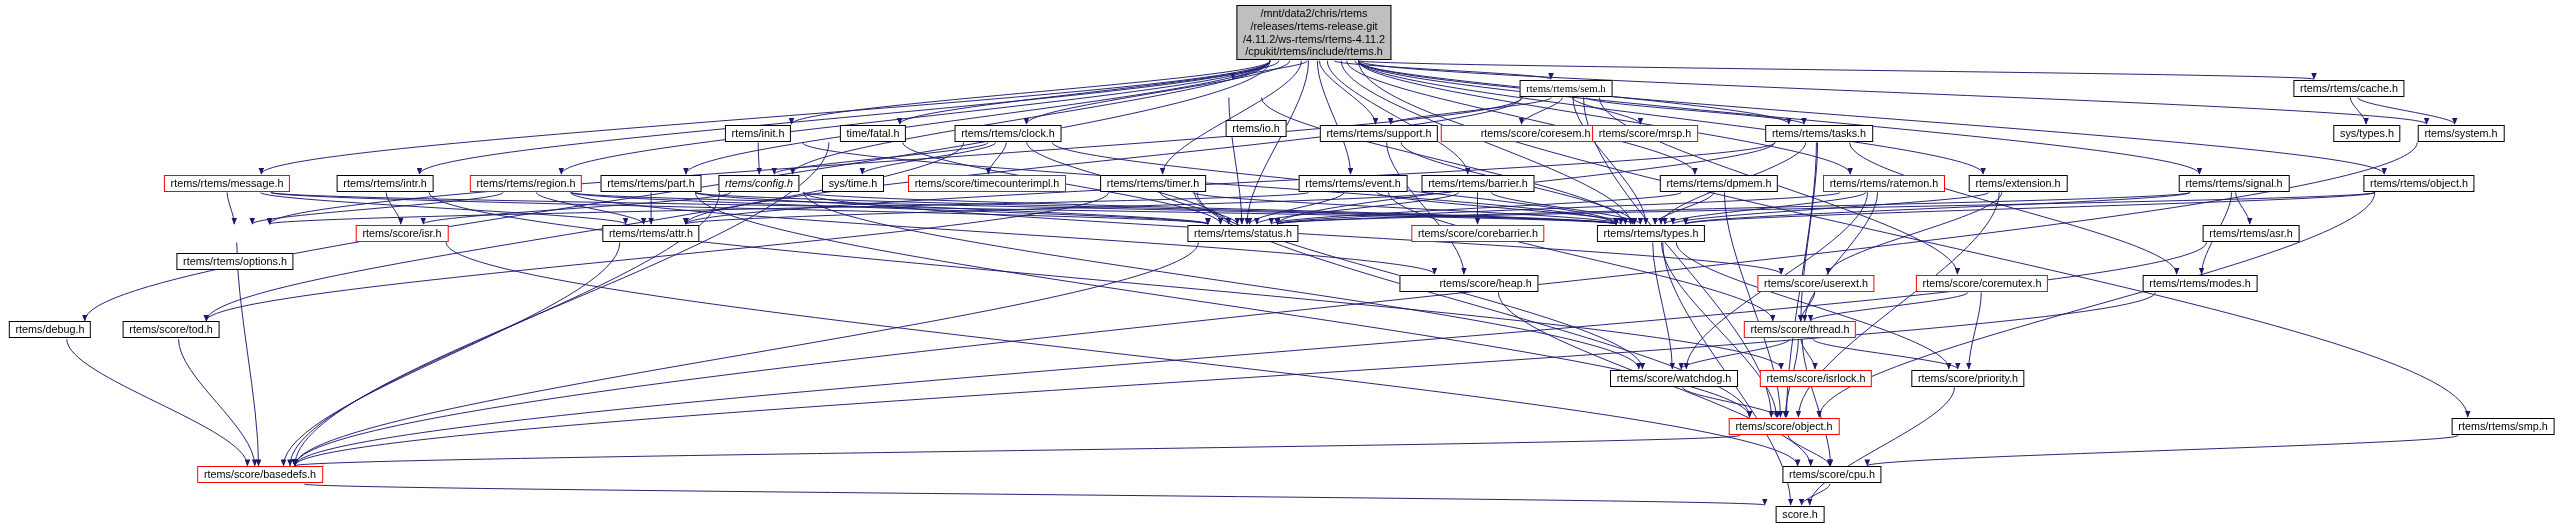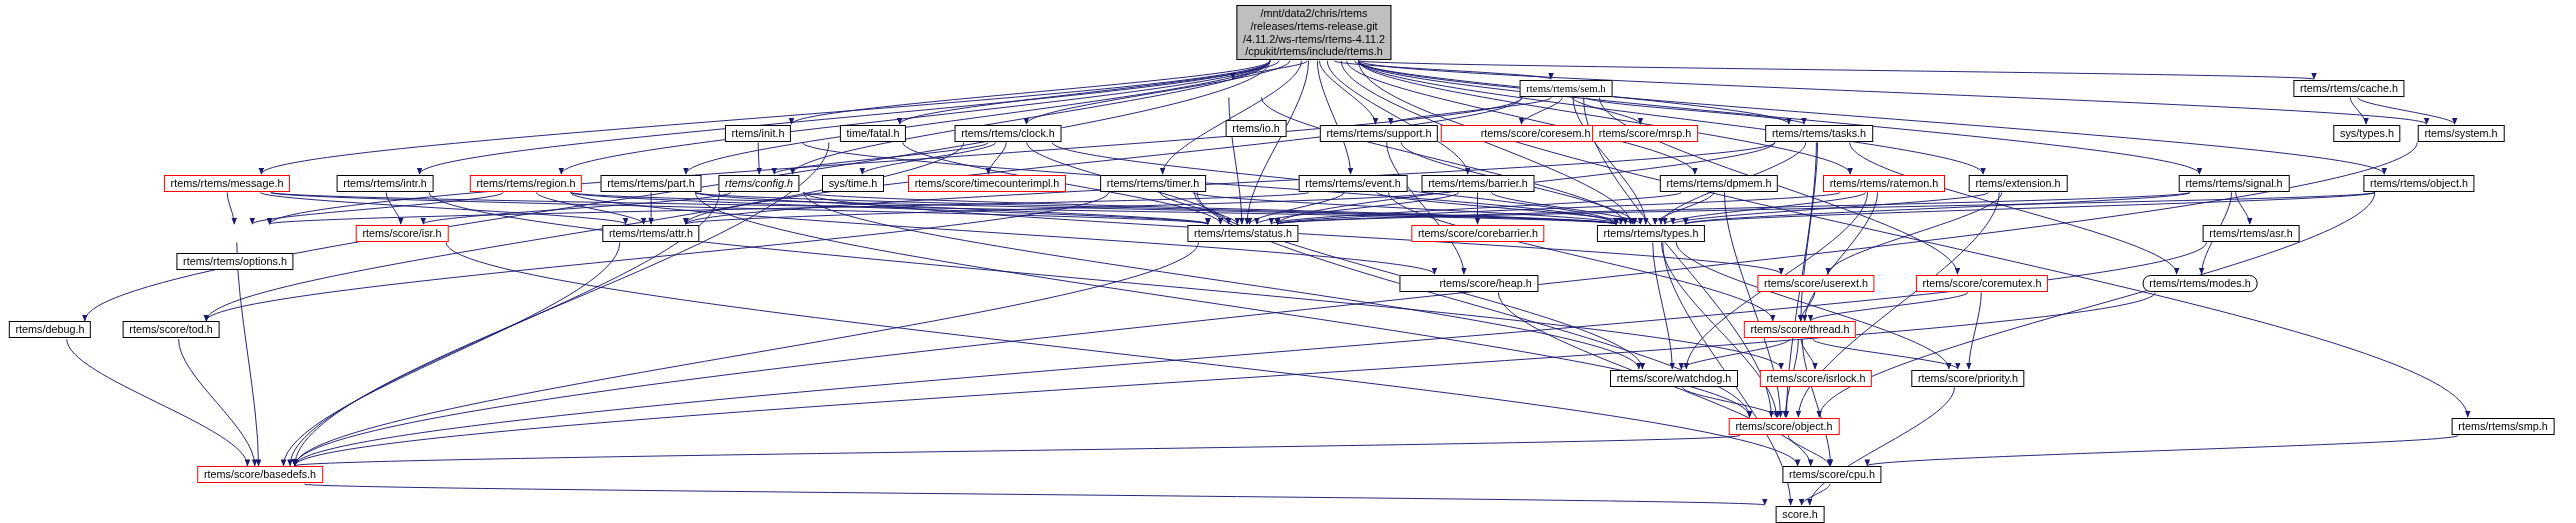--- a/index.html
+++ b/index.html
@@ -227,21 +227,21 @@
       <div class="node" title="rtems/rtems/options.h" style="left: 235px; top: 225px; margin-top: 28px;">rtems/rtems/options.h</div>
       <div class="node truncated" title="rtems/score/isr.h" style="left: 402px; top: 225px;">rtems/score/isr.h</div>
       <div class="node" title="rtems/rtems/attr.h" style="left: 651px; top: 225px;">rtems/rtems/attr.h</div>
       <div class="node" title="rtems/rtems/status.h" style="left: 1243px; top: 225px;">rtems/rtems/status.h</div>
       <div class="node truncated" title="rtems/score/corebarrier.h" style="left: 1478px; top: 225px;">rtems/score/corebarrier.h</div>
       <div class="node" title="rtems/rtems/types.h" style="left: 1651px; top: 225px;">rtems/rtems/types.h</div>
       <div class="node" title="rtems/rtems/asr.h" style="left: 2251px; top: 225px;">rtems/rtems/asr.h</div>
       <div class="node" title="rtems/score/heap.h" style="left: 1469px; top: 275px; padding-left: 39px;">rtems/score/heap.h</div>
       <div class="node truncated" title="rtems/score/userext.h" style="left: 1816px; top: 275px;">rtems/score/userext.h</div>
       <div class="node truncated" title="rtems/score/coremutex.h" style="left: 1982px; top: 275px;">rtems/score/coremutex.h</div>
-      <div class="node" title="rtems/rtems/modes.h" style="left: 2200px; top: 275px; border-radius: 8px;">rtems/rtems/modes.h</div>
+      <div class="node" title="rtems/rtems/modes.h" style="left: 2200px; top: 275px;">rtems/rtems/modes.h</div>
       <div class="node" title="rtems/debug.h" style="left: 50px; top: 321px;">rtems/debug.h</div>
       <div class="node" title="rtems/score/tod.h" style="left: 171px; top: 321px;">rtems/score/tod.h</div>
       <div class="node truncated" title="rtems/score/thread.h" style="left: 1800px; top: 321px;">rtems/score/thread.h</div>
       <div class="node" title="rtems/score/watchdog.h" style="left: 1674px; top: 370px;">rtems/score/watchdog.h</div>
       <div class="node truncated" title="rtems/score/isrlock.h" style="left: 1816px; top: 370px;">rtems/score/isrlock.h</div>
       <div class="node" title="rtems/score/priority.h" style="left: 1968px; top: 370px;">rtems/score/priority.h</div>
       <div class="node truncated" title="rtems/score/object.h" style="left: 1784px; top: 418px;">rtems/score/object.h</div>
       <div class="node" title="rtems/rtems/smp.h" style="left: 2503px; top: 418px;">rtems/rtems/smp.h</div>
       <div class="node truncated" title="rtems/score/basedefs.h" style="left: 260px; top: 466px;">rtems/score/basedefs.h</div>
       <div class="node" title="rtems/score/cpu.h" style="left: 1832px; top: 466px;">rtems/score/cpu.h</div>

